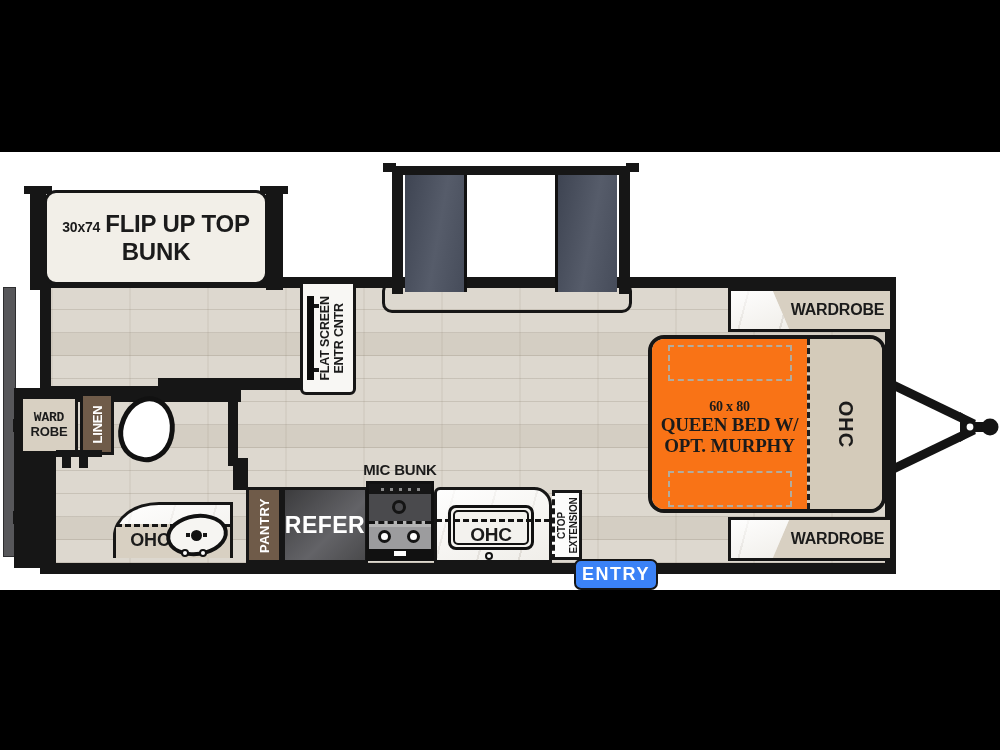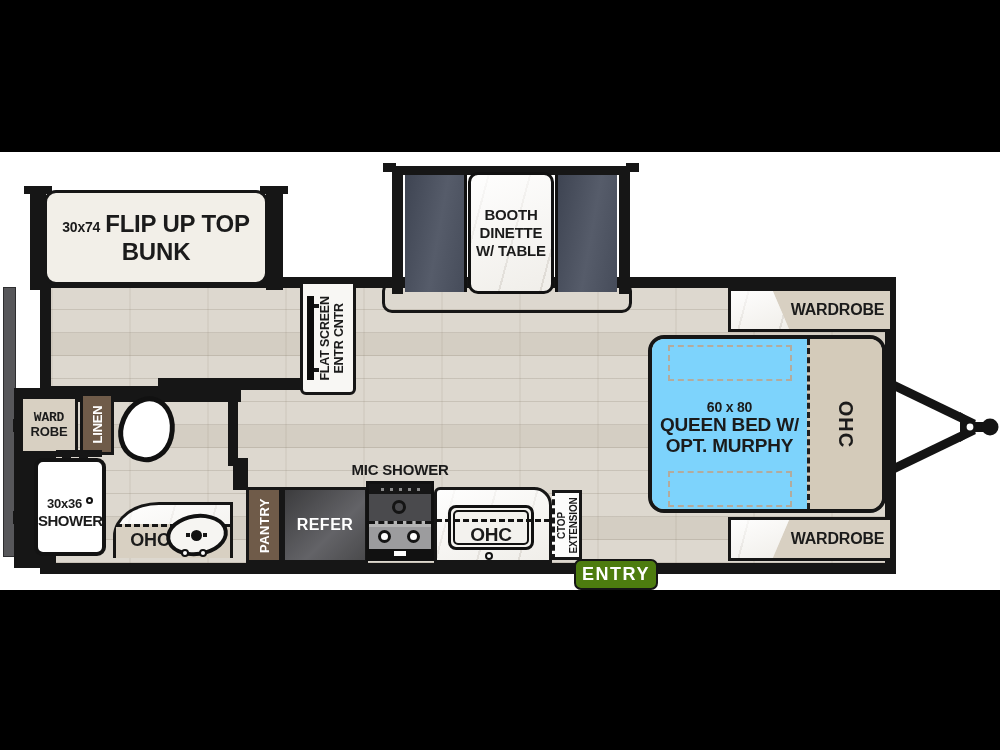--- a/index.html
+++ b/index.html
@@ -71,27 +71,20 @@
   </div>
 
 
   <div class="abs blk" style="left:383px;top:163px;width:13px;height:9px;"></div>
   <div class="abs blk" style="left:626px;top:163px;width:13px;height:9px;"></div>
   <div class="abs blk" style="left:392px;top:166px;width:238px;height:9px;"></div>
   <div class="abs blk" style="left:392px;top:166px;width:11px;height:128px;"></div>
   <div class="abs blk" style="left:619px;top:166px;width:11px;height:128px;"></div>
   <div class="abs slate" style="left:405px;top:175px;width:62px;height:117px;border-right:3px solid #111;"></div>
   <div class="abs slate" style="left:555px;top:175px;width:62px;height:117px;border-left:3px solid #111;"></div>
-  <div class="abs marble ctr" style="left:468px;top:172px;width:86px;height:122px;border:3px solid #111;border-radius:10px;">
-    <div class="lbl" style="font-size:15px;line-height:1.18;">
-      <span style="display:block;">BOOTH</span>
-      <span style="display:block;">DINETTE</span>
-      <span style="display:block;">W/ TABLE</span>
-    </div>
-  </div>
 
   <div class="abs" style="left:300px;top:281px;width:56px;height:114px;background:#f8f7f4;border:3px solid #161616;border-radius:0 0 6px 6px;">
     <div class="abs" style="left:4px;top:12px;width:7px;height:84px;background:#0c0c0c;"></div>
     <div class="abs blk" style="left:11px;top:20px;width:5px;height:4px;"></div>
     <div class="abs blk" style="left:11px;top:84px;width:5px;height:4px;"></div>
     <div class="rotwrap" style="padding-left:8px;box-sizing:border-box;">
       <div class="rotm90 lbl" style="font-size:12.5px;line-height:1.15;">
         <span style="display:block;">FLAT SCREEN</span>
         <span style="display:block;">ENTR CNTR</span>
       </div>
@@ -107,47 +100,41 @@
   <div class="abs brown bdr" style="left:80px;top:393px;width:34px;height:62px;">
     <div class="rotwrap">
         <span class="rotm90 lbl wht" style="font-size:13px;">LINEN</span>
       </div>
   </div>
   <div class="abs" style="left:119px;top:396px;width:56px;height:66px;background:#fff;border:5px solid #111;border-radius:50% 50% 46% 46% / 54% 54% 46% 46%;transform:rotate(14deg);"></div>
 
   <div class="abs blk" style="left:56px;top:450px;width:46px;height:7px;"></div>
   <div class="abs blk" style="left:62px;top:457px;width:9px;height:11px;"></div>
   <div class="abs blk" style="left:79px;top:457px;width:9px;height:11px;"></div>
-  <div class="abs" style="left:34px;top:458px;width:72px;height:98px;background:#fff;border:4px solid #131313;border-radius:9px;">
-    <div class="abs" style="left:0;right:0;top:32px;text-align:center;">
-      <span class="lbl" style="font-size:13px;">30x36</span><span class="abs" style="display:inline-block;width:7px;height:7px;border:2px solid #111;border-radius:50%;margin-left:4px;position:relative;top:-4px;"></span>
-      <span class="lbl" style="display:block;font-size:15px;letter-spacing:-0.5px;">SHOWER</span>
-    </div>
-  </div>
 
   <div class="abs marble" style="left:113px;top:502px;width:120px;height:56px;border:3px solid #161616;border-bottom:none;border-top-left-radius:46px 34px;"></div>
   <div class="abs tan" style="left:116px;top:524px;width:114px;height:34px;border-top:3px dashed #161616;"></div>
   <div class="abs lbl" style="left:120px;top:530px;width:60px;text-align:center;font-size:18px;">OHC</div>
   <div class="abs" style="left:166px;top:514px;width:62px;height:42px;background:#f6f5f2;border:4px solid #111;border-radius:50%;transform:rotate(-8deg);"></div>
   <div class="abs" style="left:191px;top:530px;width:11px;height:11px;background:#111;border-radius:50%;"></div>
   <div class="abs blk" style="left:186px;top:533px;width:4px;height:4px;"></div>
   <div class="abs blk" style="left:203px;top:533px;width:4px;height:4px;"></div>
   <div class="abs" style="left:181px;top:549px;width:8px;height:8px;border:2.5px solid #111;border-radius:50%;background:#fff;"></div>
   <div class="abs" style="left:199px;top:549px;width:8px;height:8px;border:2.5px solid #111;border-radius:50%;background:#fff;"></div>
 
   <div class="abs brown bdr" style="left:246px;top:487px;width:36px;height:76px;">
     <div class="rotwrap">
         <span class="rotm90 lbl wht" style="font-size:13px;letter-spacing:0.5px;">PANTRY</span>
       </div>
   </div>
   <div class="abs ctr" style="left:282px;top:487px;width:86px;height:76px;background:linear-gradient(135deg,#3c3c3e,#636367 60%,#4a4a4c);border:3px solid #161616;">
-    <span class="lbl wht" style="font-size:16px;letter-spacing:0.5px;">REFER</span>
-  </div>
-
-  <div class="abs ctr lbl" style="left:348px;top:461px;width:104px;height:16px;font-size:15px;">MIC SHOWER</div>
+    <span class="lbl wht" style="font-size:23px;letter-spacing:0.5px;">REFER</span>
+  </div>
+
+  <div class="abs ctr lbl" style="left:348px;top:461px;width:104px;height:16px;font-size:15px;">MIC BUNK</div>
 
   <div class="abs" style="left:366px;top:481px;width:68px;height:80px;background:#2a2a2c;border:3px solid #111;">
     <div class="abs" style="left:0;top:0;width:62px;height:10px;background:#161616;display:flex;gap:6px;align-items:center;justify-content:center;">
       <i style="width:3px;height:3px;background:#8a8a8a;"></i>
         <i style="width:3px;height:3px;background:#8a8a8a;"></i>
         <i style="width:3px;height:3px;background:#8a8a8a;"></i>
         <i style="width:3px;height:3px;background:#8a8a8a;"></i>
         <i style="width:3px;height:3px;background:#8a8a8a;"></i>
     </div>
     <div class="abs" style="left:0;top:10px;width:62px;height:27px;background:#4a4a4d;">
@@ -174,26 +161,26 @@
 
   <div class="abs" style="left:552px;top:490px;width:30px;height:70px;background:#fcfcfb;border:3px solid #161616;border-left:3px dashed #161616;">
     <div class="rotwrap">
       <div class="rotm90 lbl" style="font-size:10px;line-height:1.15;">
         <span style="display:block;">CTOP</span>
         <span style="display:block;">EXTENSION</span>
       </div>
     </div>
   </div>
 
-  <div class="abs ctr" style="left:574px;top:559px;width:84px;height:31px;background:#4d7c0f;border:2px solid #151515;border-radius:7px;">
+  <div class="abs ctr" style="left:574px;top:559px;width:84px;height:31px;background:#3b82f6;border:2px solid #151515;border-radius:7px;">
     <span class="lbl wht" style="font-size:18px;letter-spacing:1.5px;">ENTRY</span>
   </div>
 
   <div class="abs" style="left:648px;top:335px;width:238px;height:178px;border:4px solid #161616;border-radius:16px;overflow:hidden;display:flex;">
-    <div style="flex:1;background:#7dd3fc;position:relative;">
+    <div style="flex:1;background:#f97316;position:relative;font-family:Liberation Serif, serif;">
       <div class="abs dashbox" style="left:16px;top:6px;width:124px;height:36px;"></div>
       <div class="abs dashbox" style="left:16px;top:132px;width:124px;height:36px;"></div>
       <div class="abs" style="left:0;right:0;top:60px;text-align:center;">
         <span class="lbl" style="display:block;font-size:14px;">60 x 80</span>
         <span class="lbl" style="display:block;font-size:19px;line-height:1.08;">QUEEN BED W/</span>
         <span class="lbl" style="display:block;font-size:19px;line-height:1.08;">OPT. MURPHY</span>
       </div>
     </div>
     <div style="width:72px;background:#d4cbba;border-left:3px dashed #1e1e1e;">
       <div class="rotwrap">

